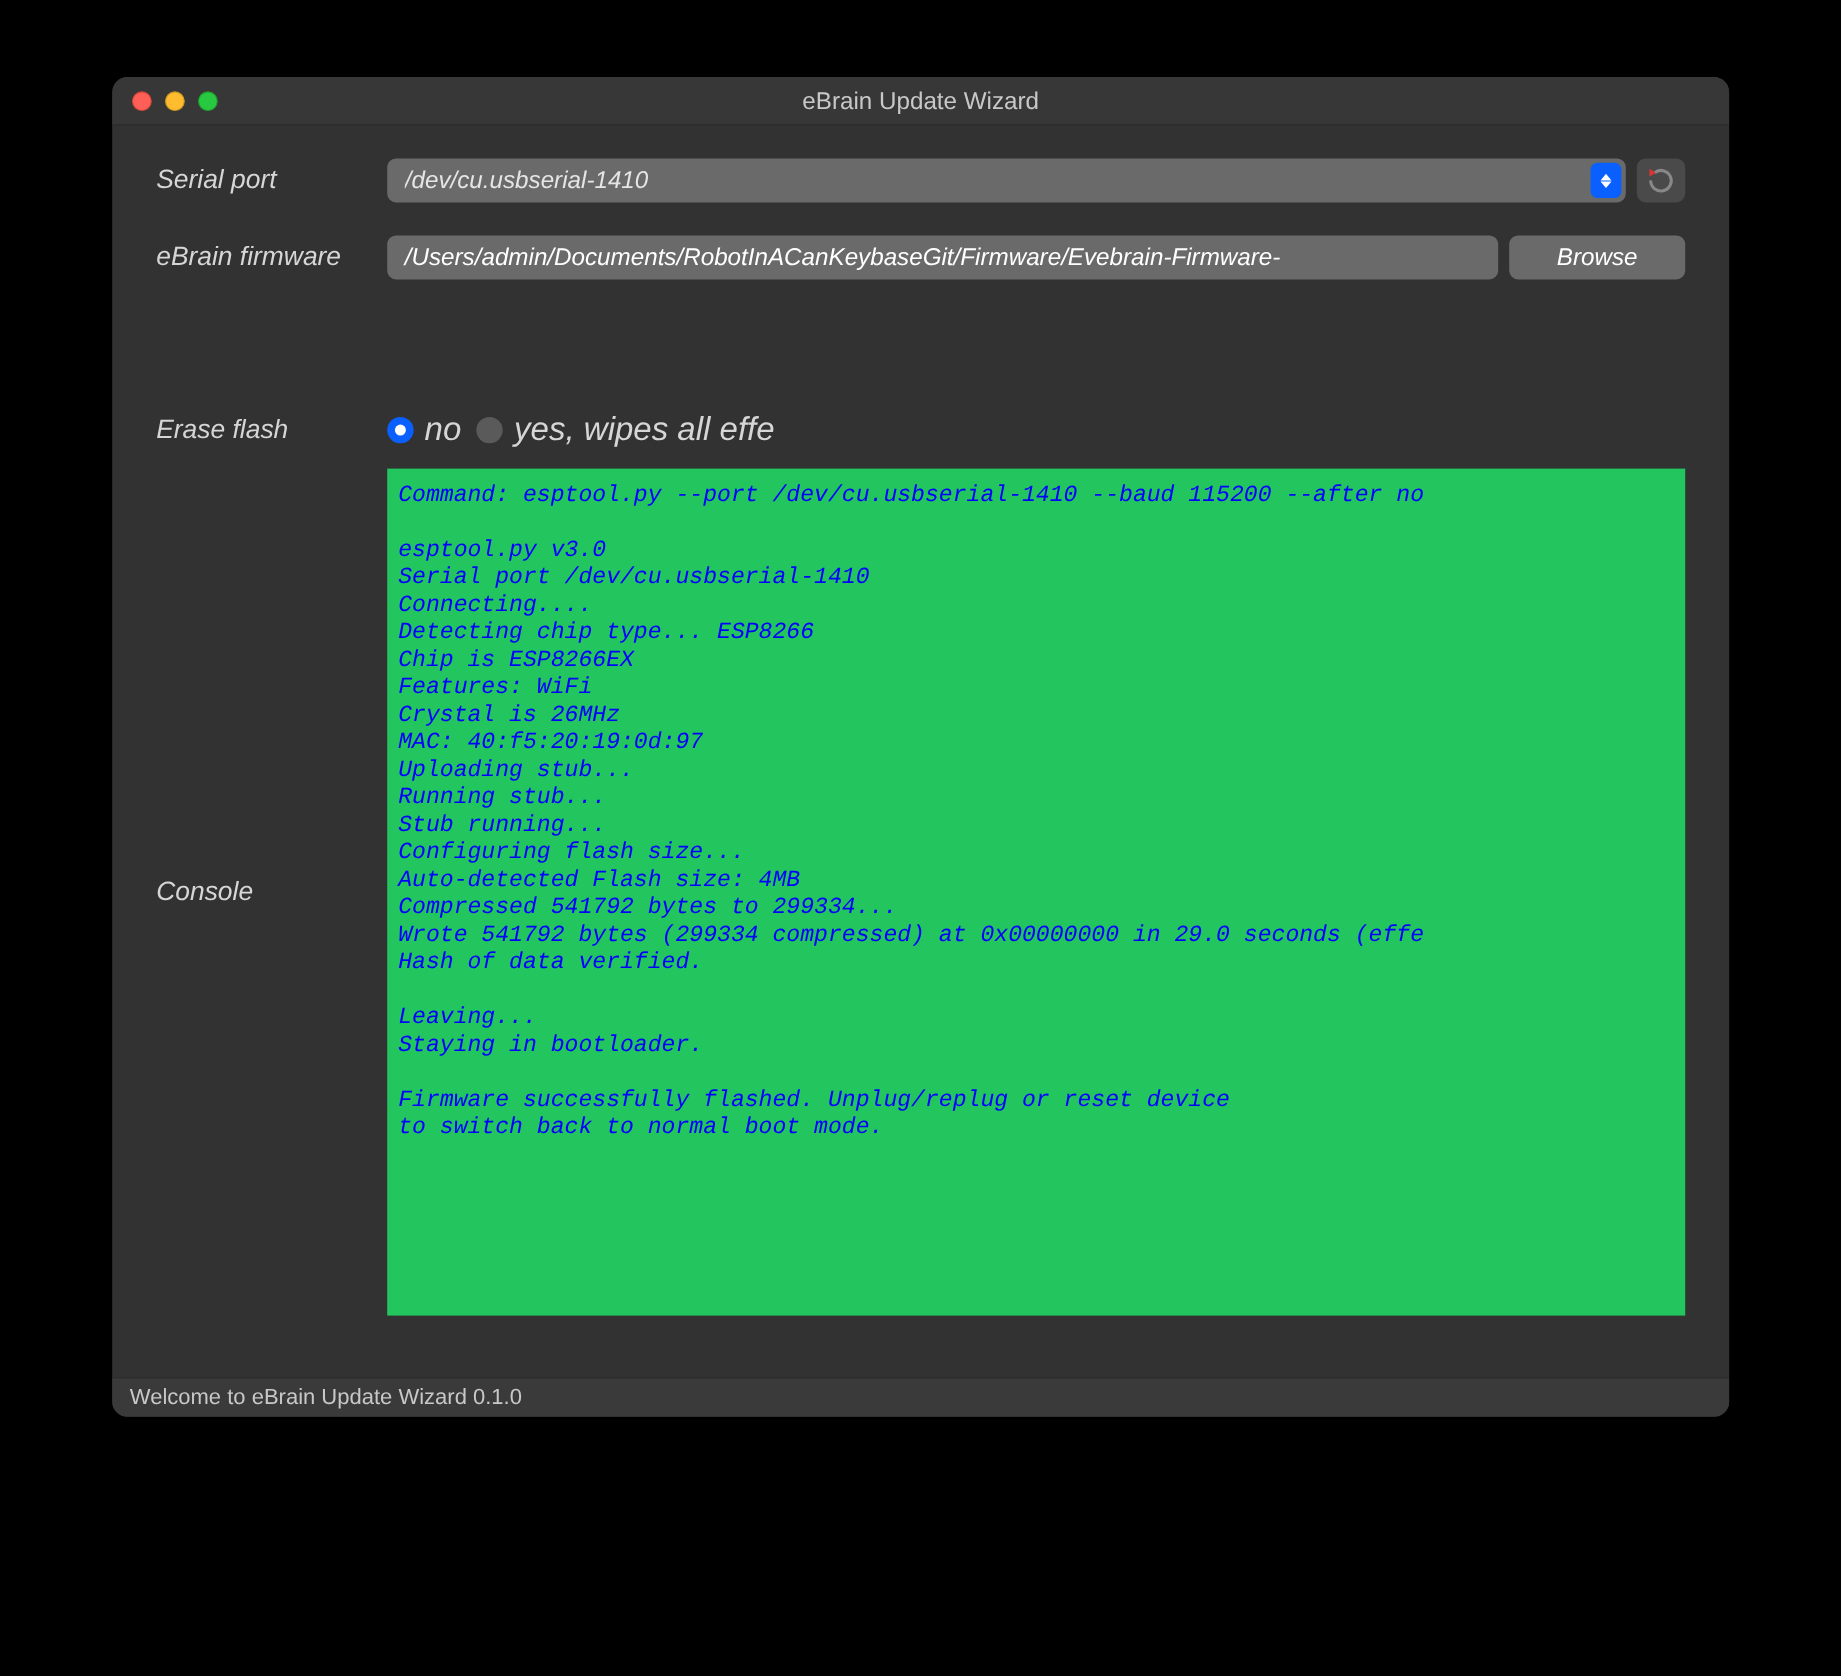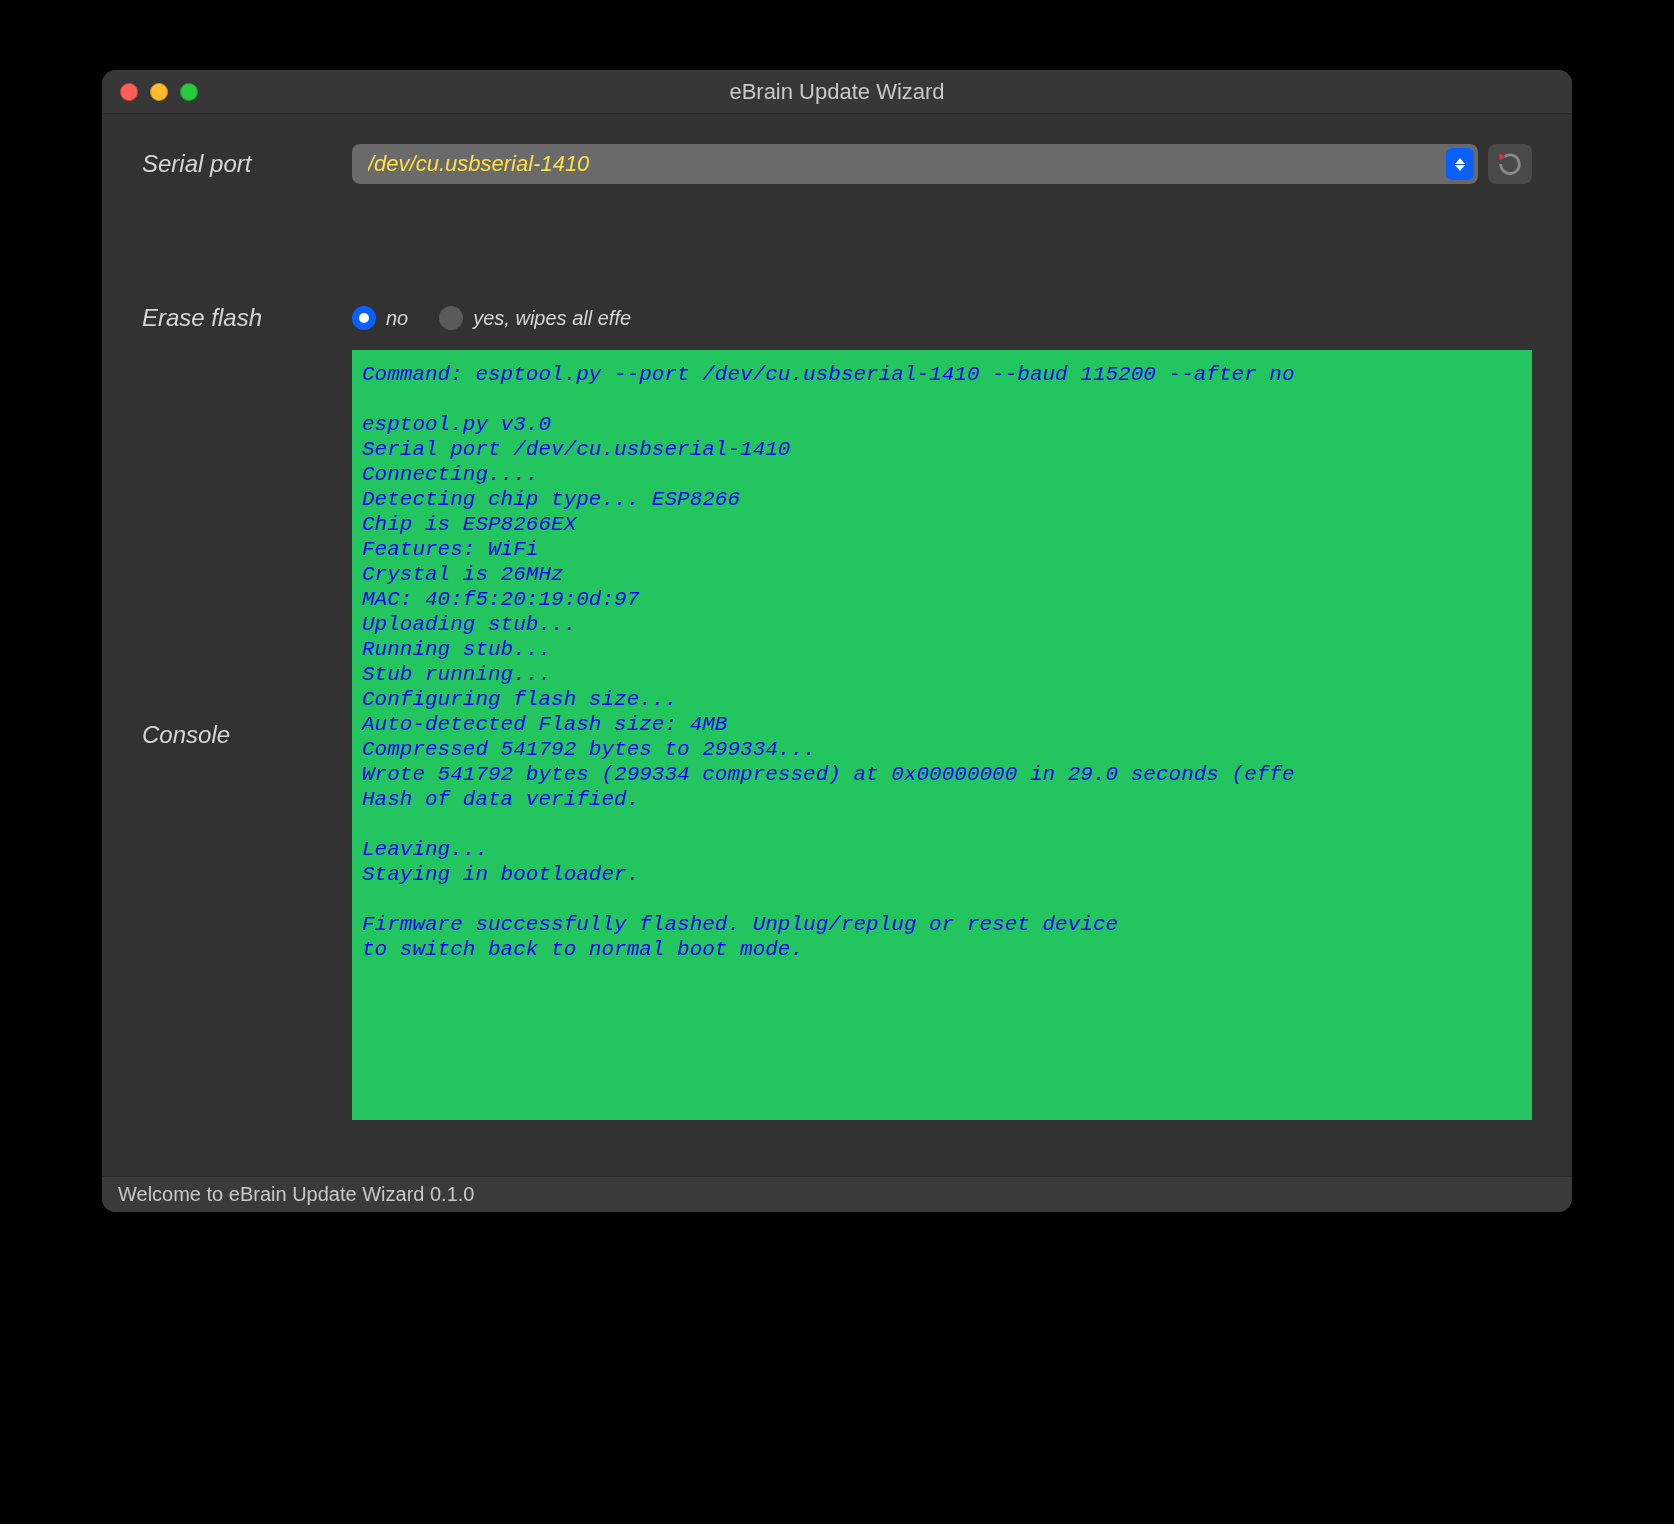--- a/index.html
+++ b/index.html
@@ -73,21 +73,21 @@
     gap: 10px;
   }
   .select {
     flex: 1;
     background: #6a6a6a;
     border-radius: 8px;
     height: 40px;
     display: flex;
     align-items: center;
     padding: 0 4px 0 16px;
-    color: #fde047;
+    color: #e5e5e5;
     font-size: 22px;
     position: relative;
   }
   .select-text { flex: 1; white-space: nowrap; overflow: hidden; }
   .select-arrows {
     width: 28px; height: 32px;
     background: #0a60ff;
     border-radius: 6px;
     display: flex;
     flex-direction: column;
@@ -134,23 +134,23 @@
     align-items: center;
     justify-content: center;
     font-size: 22px;
   }
   .browse-btn { width: 160px; height: 40px; }
   .flash-btn { width: 100%; height: 40px; }
   .gap-row { height: 90px; }
   .radio-group {
     display: flex;
     align-items: center;
-    gap: 31px;
+    gap: 14px;
     color: #d6d6d6;
-    font-size: 20px;
+    font-size: 30px;
   }
   .radio-item { display: flex; align-items: center; gap: 10px; }
   .radio {
     width: 24px; height: 24px; border-radius: 50%;
     background: #5a5a5a;
     display: flex; align-items: center; justify-content: center;
   }
   .radio.selected { background: #0a60ff; }
   .radio.selected::after {
     content: ""; width: 10px; height: 10px; border-radius: 50%; background: #fff;
@@ -208,20 +208,29 @@
         </div>
         <div class="refresh-btn">
           <svg viewBox="0 0 24 24">
             <path d="M4 12 a8 8 0 1 0 3 -6" fill="none" stroke="#888" stroke-width="2.4"></path>
             <polygon points="3,3 8,6 3,9" fill="#d33"></polygon>
           </svg>
         </div>
       </div>
     </div>
 
+    <div class="row">
+      <div class="label">eBrain firmware</div>
+      <div class="controls">
+        <div class="text-input">
+          <span>/Users/admin/Documents/RobotInACanKeybaseGit/Firmware/Evebrain-Firmware-</span>
+        </div>
+        <div class="browse-btn">Browse</div>
+      </div>
+    </div>
 
     <div class="gap-row"></div>
 
     <div class="row tight">
       <div class="label">Erase flash</div>
       <div class="controls">
         <div class="radio-group">
           <div class="radio-item">
             <div class="radio selected"></div>
             <span>no</span>

